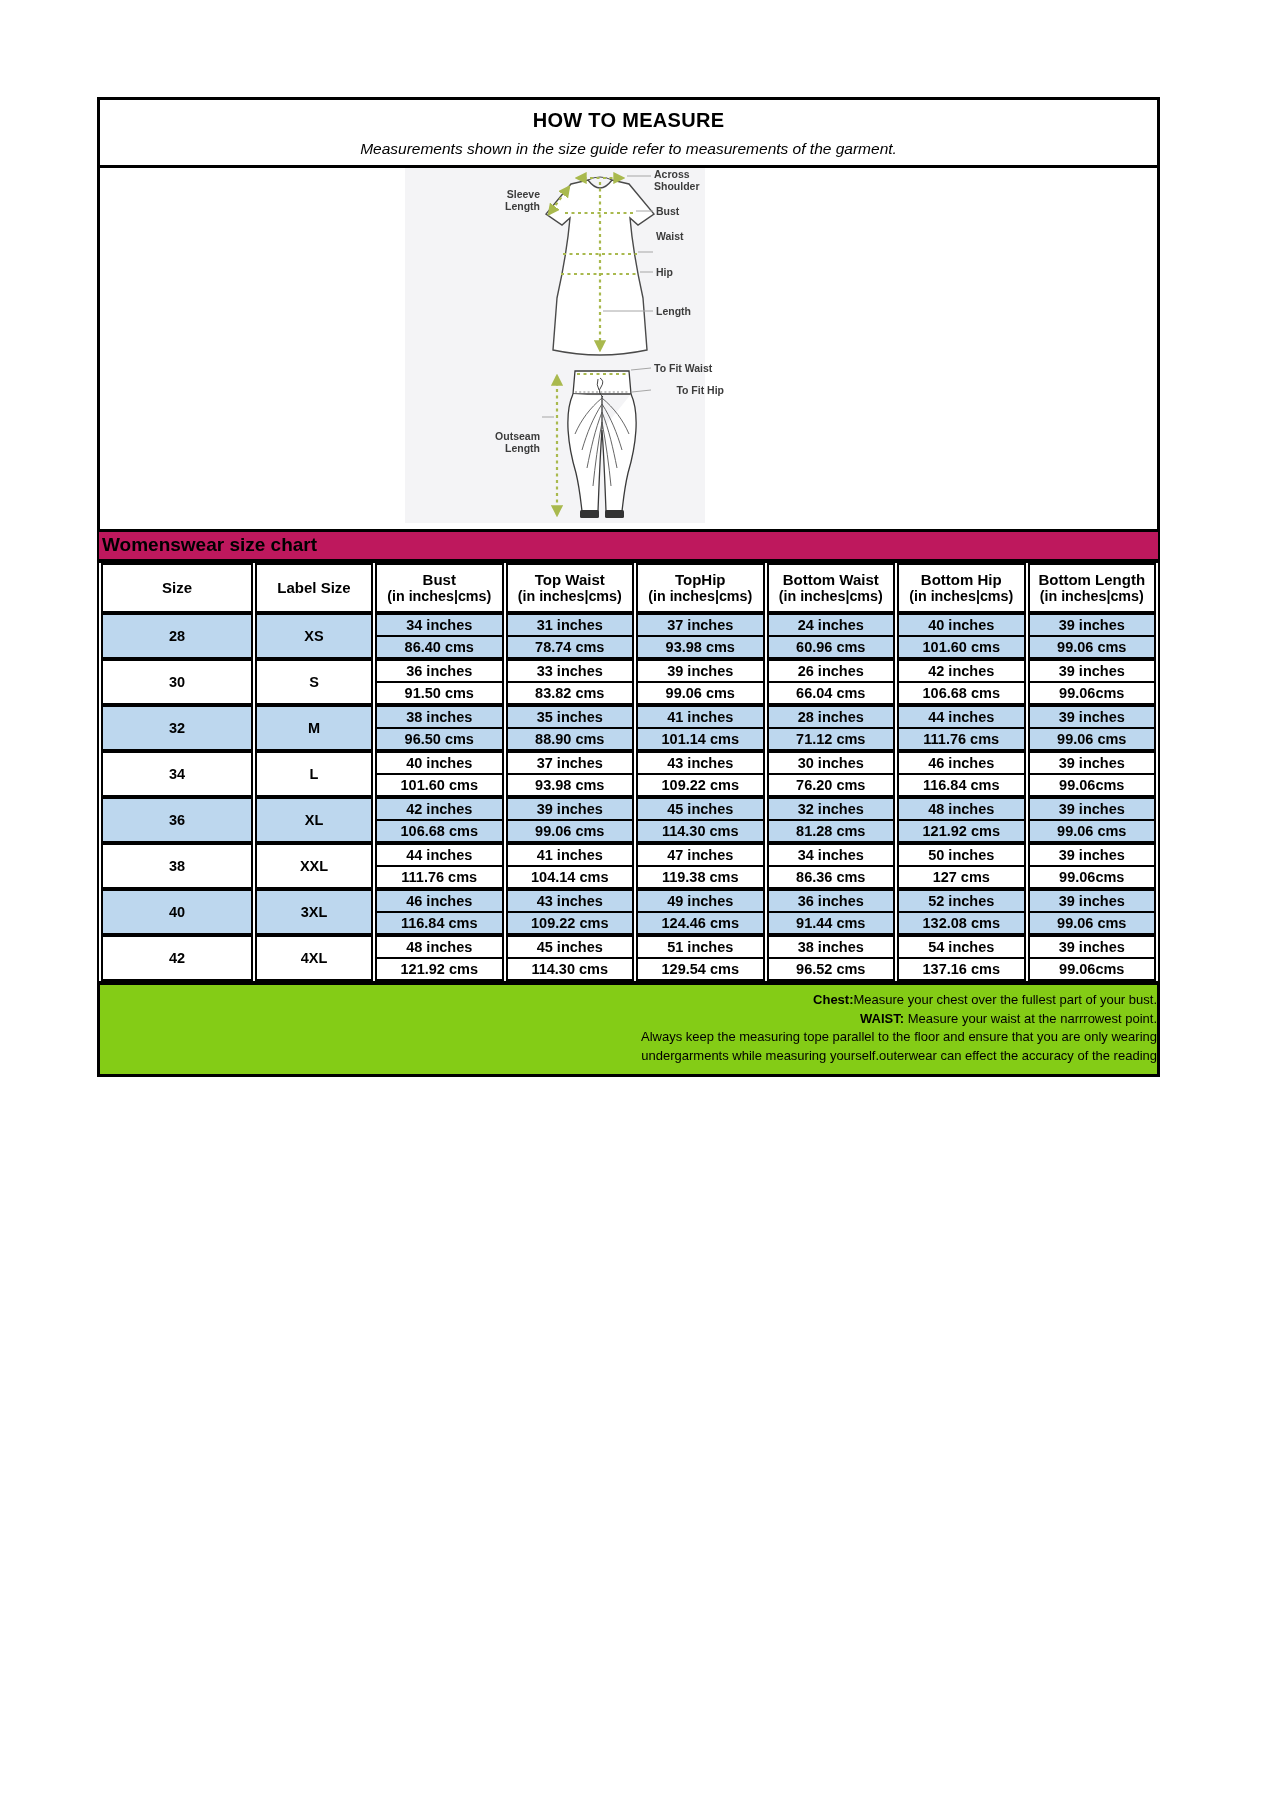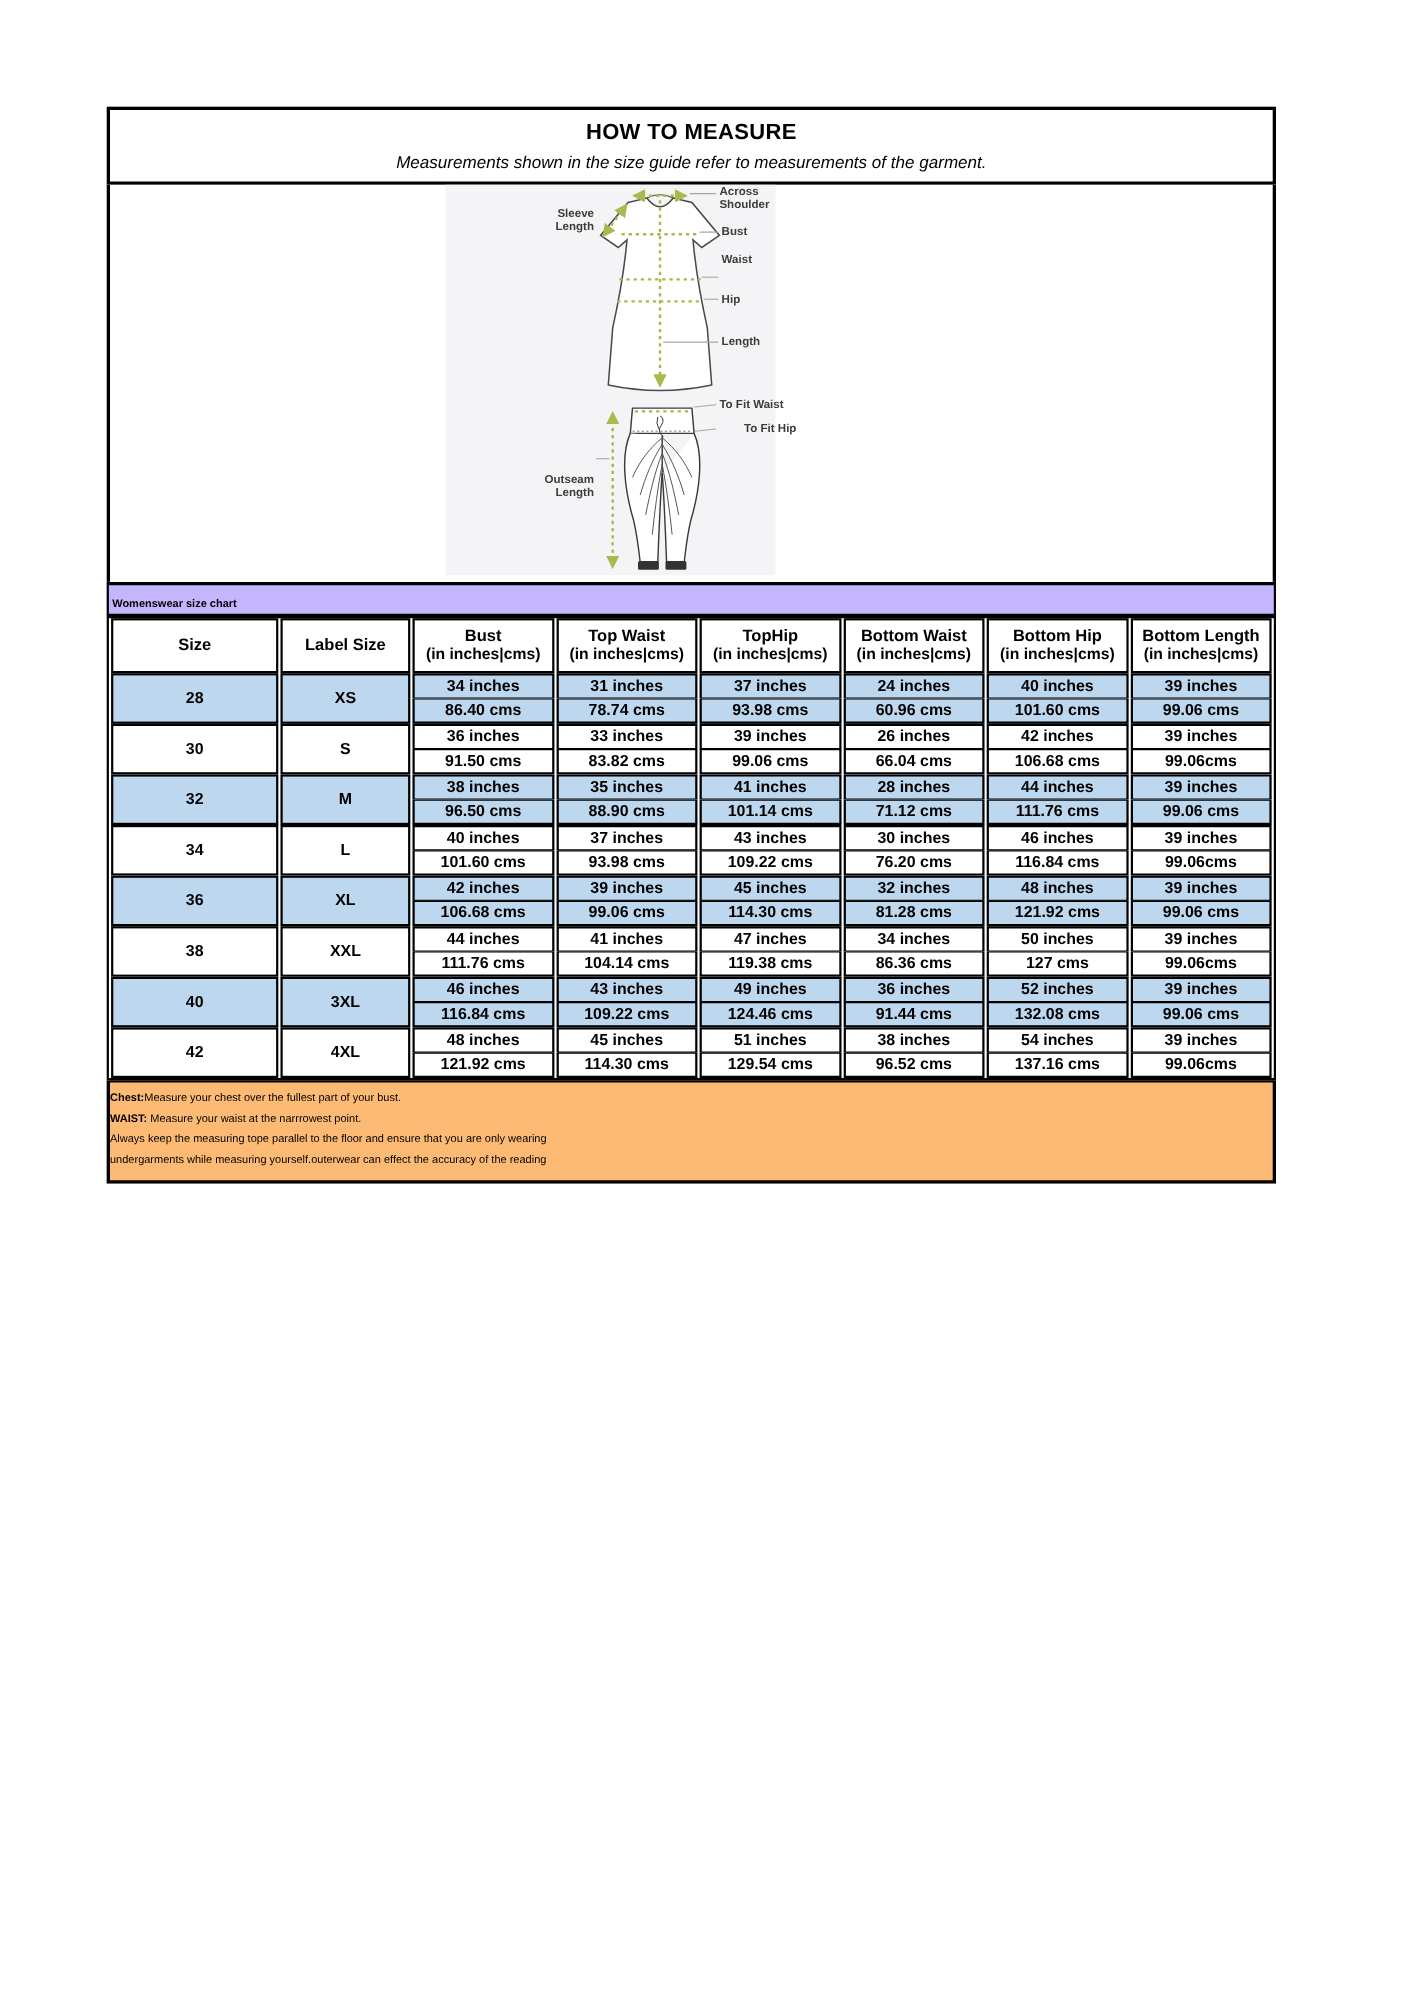--- a/index.html
+++ b/index.html
@@ -14,35 +14,35 @@
   .subtitle { font-size:15.5px; margin-top:8px;font-style:italic; }
 
   
   .diagram-section { border-left:3px solid #000; border-right:3px solid #000; height:361px; position:relative; background:#fff; }
   .diagram { position:absolute; left:305px; top:0; width:300px; height:355px; background:#f4f4f6; }
   .diagram svg { position:absolute; left:0; top:0; }
   .dlabel { position:absolute; font-size:10.5px; font-weight:bold; color:#3c3c3c; line-height:1.18; white-space:pre-line; }
   .dlabel.right { text-align:right; }
 
   
-  .chart-title { border:2px solid #000; border-top-width:3px; font-weight:bold; font-size:10px; padding:12px 3px 3px; background:#c4b5fd; }
+  .chart-title { border:2px solid #000; border-top-width:3px; font-weight:bold; font-size:19px; padding:2px 3px 3px; background:#be185d; }
 
   
   table.size-table { width:100%; table-layout:fixed; border-collapse:separate; border-spacing:2px 0; border:2px solid #000; background:#fff; }
   table.size-table td, table.size-table th { border:2px solid #000; text-align:center; vertical-align:middle; font-weight:bold; overflow:hidden; }
   table.size-table th { font-size:15px; padding:3px 0 4px; height:50px; }
   .col-unit { font-size:14.3px; font-weight:bold; }
   table.size-table td { font-size:14.5px; height:23px; }
   tr.r-in td:not(.span2) { border-bottom-width:1px; }
   tr.r-cm td { border-top-width:1px; }
   td.span2 { border-width:2px; }
   tbody.hl td { background:#BDD7EE; }
 
   
-  .footer-box { border:3px solid #000; border-top-width:2px; text-align:left; padding:6px 0 9px; font-size:10px; background:#fdba74; }
+  .footer-box { border:3px solid #000; border-top-width:2px; text-align:right; padding:6px 0 9px; font-size:13px; background:#84cc16; }
   .fline { line-height:18.5px; }
   .fline b { font-weight:bold; }
 </style>
 </head>
 <body>
 
 <div class="page">
   <div class="content-box">
 
     <div class="title-section">

